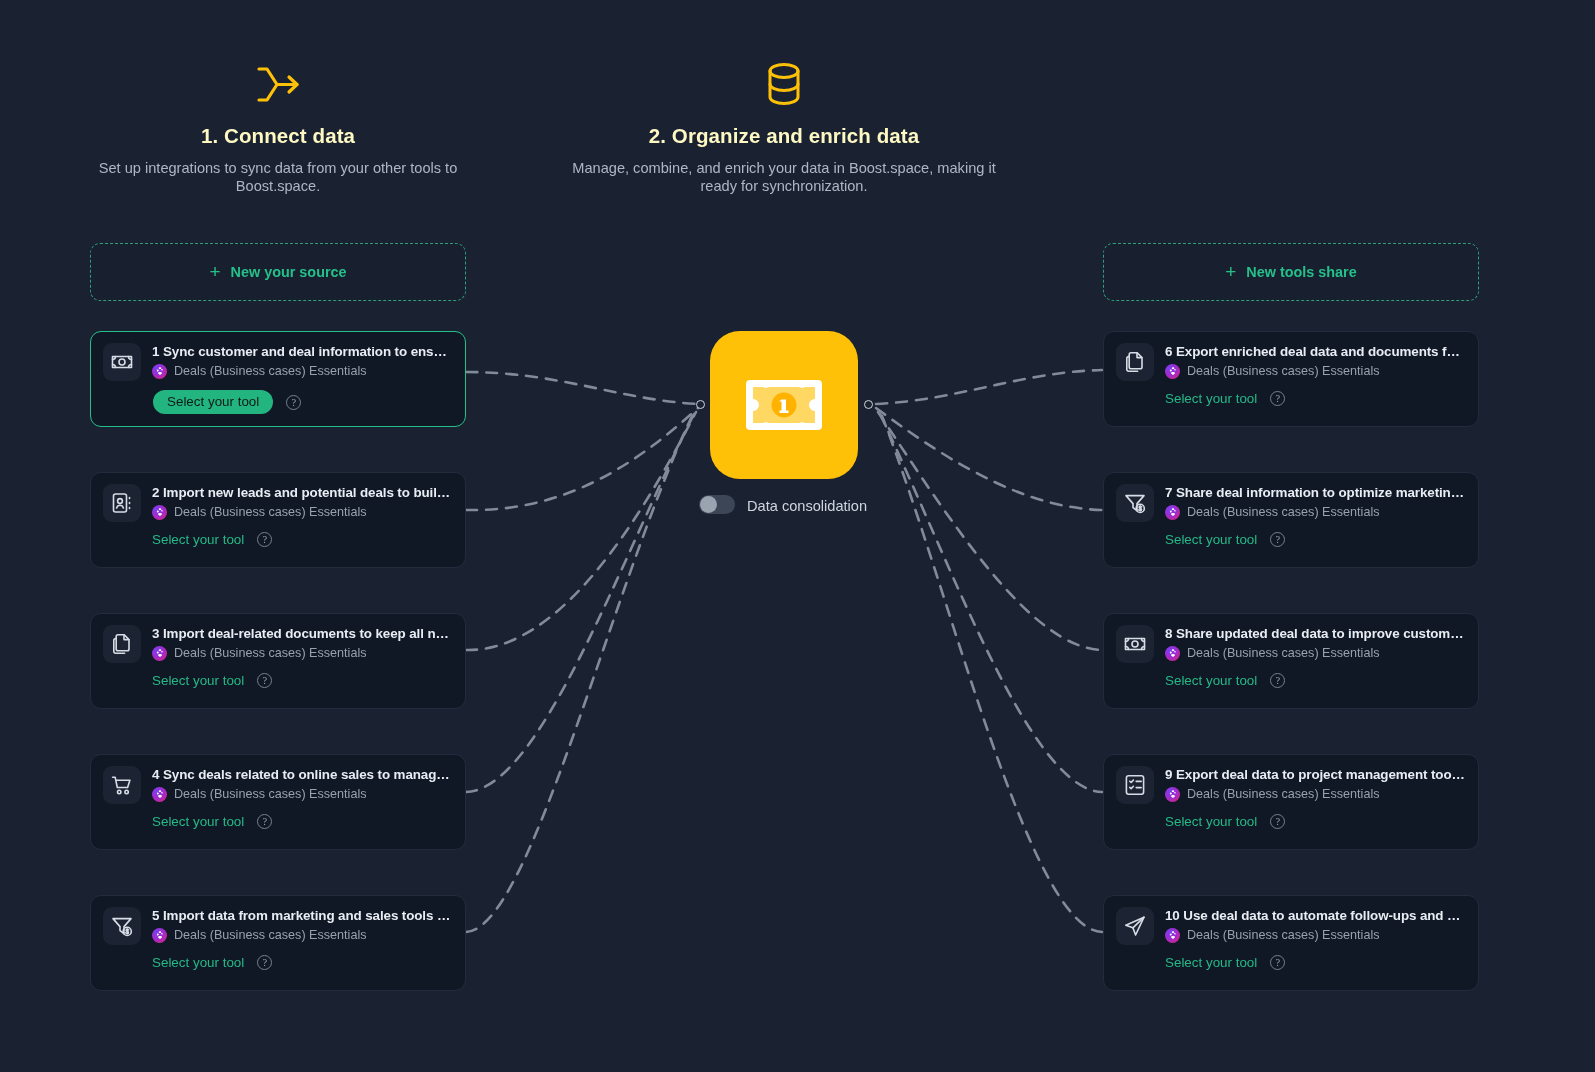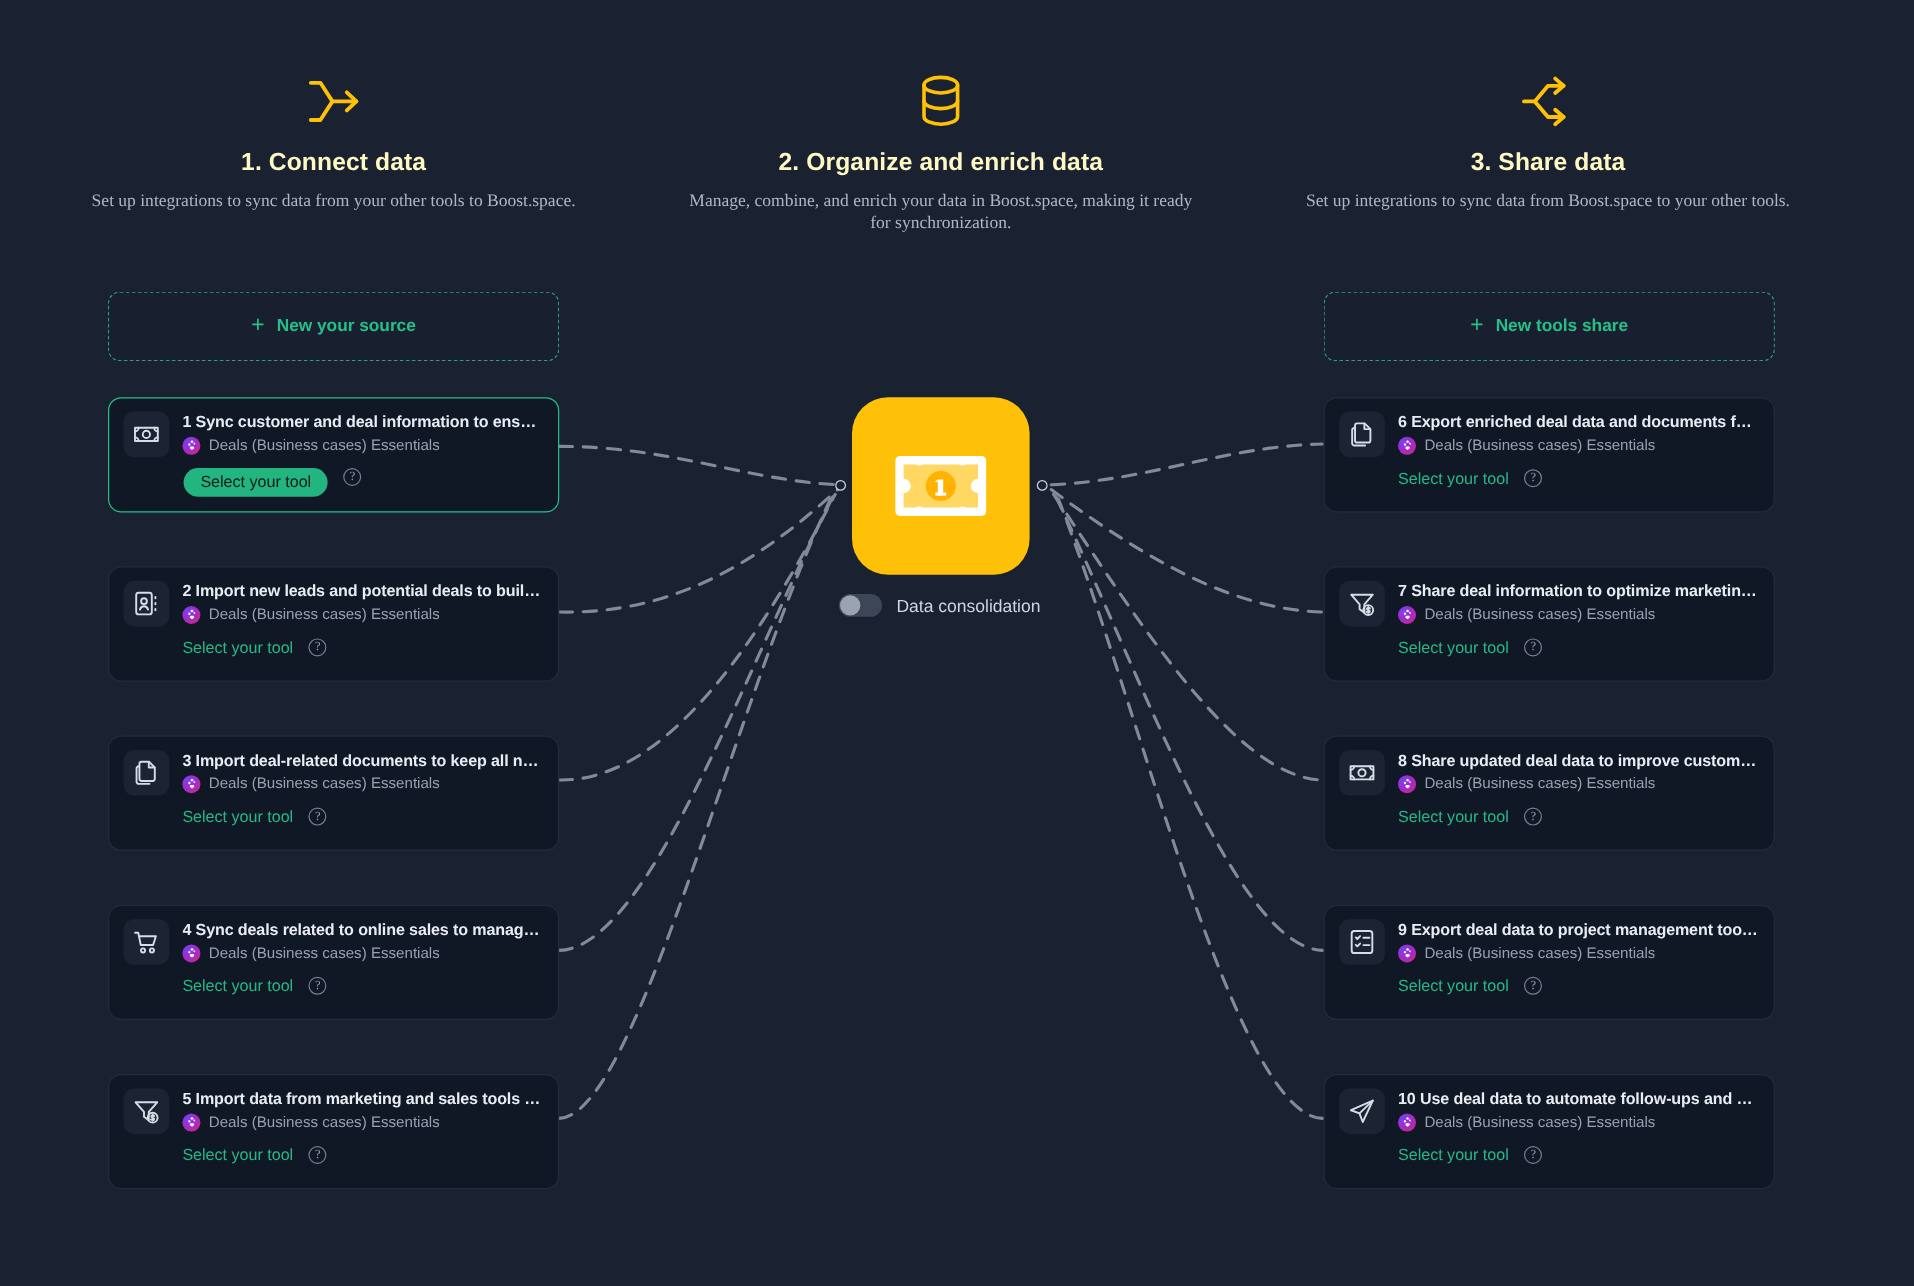--- a/index.html
+++ b/index.html
@@ -15,21 +15,21 @@
   #wires { position: absolute; inset: 0; width: 1595px; height: 1072px; pointer-events: none; }
 
   
   .col-head { position: absolute; text-align: center; }
   .col-head .hicon { height: 56px; display: flex; align-items: center; justify-content: center; margin-bottom: 12px; }
   .col-head .htitle {
     font-size: 20.5px; font-weight: bold; color: #fef9c3; letter-spacing: .1px;
     margin-bottom: 11px;
   }
   .col-head .hdesc {
-    font-size: 14.6px; line-height: 1.26; color: #aeb7c4; font-weight: 400; font-family: Liberation Serif, serif;
+    font-size: 14.6px; line-height: 1.26; color: #aeb7c4; font-weight: 400;
   }
   #head-1 { left: 60px;  top: 56px; width: 436px; }
   #head-2 { left: 566px; top: 56px; width: 436px; }
   #head-3 { left: 1072px;top: 56px; width: 436px; }
 
   
   .new-btn {
     position: absolute; width: 376px; height: 58px;
     border: 1.4px dashed #2e9e7e; border-radius: 10px;
     background: #18202f;
@@ -66,21 +66,21 @@
     letter-spacing: -.1px; line-height: 1.25;
   }
   .csub { display: flex; align-items: flex-start; gap: 7px; margin-top: 3px; }
   .badge {
     width: 15px; height: 15px; flex: 0 0 15px; border-radius: 50%;
     background: radial-gradient(circle at 32% 28%, #7b3ff0 0%, #a02bd0 45%, #e0246f 100%);
     display: flex; align-items: center; justify-content: center;
   }
   .csub .stext { font-size: 12.6px; color: #97a1af; white-space: nowrap; overflow: hidden; text-overflow: ellipsis; }
 
-  .actions { display: flex; align-items: flex-start; gap: 13px; margin-top: 10px; padding-left: 49px; }
+  .actions { display: flex; align-items: center; gap: 13px; margin-top: 10px; padding-left: 49px; }
   .sel-link { font-size: 13.4px; color: #25b985; font-weight: 400; cursor: pointer; }
   .sel-pill {
     background: #23b57f; color: #0d1a17; font-size: 13.4px; font-weight: 500;
     border-radius: 14px; padding: 5px 14px 6px; line-height: 1; cursor: pointer;
   }
   .card.active .actions { padding-left: 50px; margin-top: 9px; }
   .qmark {
     width: 15px; height: 15px; border-radius: 50%; border: 1.2px solid #75808f;
     color: #9aa4b2; font-size: 10.5px; line-height: 13px; text-align: center; cursor: pointer;
     font-family: "Liberation Serif", serif;
@@ -152,32 +152,20 @@
       <svg width="40" height="46" viewBox="0 0 40 46" fill="none" stroke="#FFC107" stroke-width="3" stroke-linecap="round" stroke-linejoin="round">
         <ellipse cx="20" cy="10" rx="14" ry="6.5"></ellipse>
         <path d="M6 10 v13 c0 3.6 6.3 6.5 14 6.5 s14 -2.9 14 -6.5 v-13"></path>
         <path d="M6 23 v13 c0 3.6 6.3 6.5 14 6.5 s14 -2.9 14 -6.5 v-13"></path>
       </svg>
     </div>
     <div class="htitle">2. Organize and enrich data</div>
     <div class="hdesc">Manage, combine, and enrich your data in Boost.space, making it ready for synchronization.</div>
   </div>
 
-  <div class="col-head" id="head-3">
-    <div class="hicon">
-      <svg width="50" height="45" viewBox="0 0 50 45" fill="none" stroke="#FFC107" stroke-width="3.2" stroke-linecap="round" stroke-linejoin="round">
-        <path d="M5 22.5 h9 l11 -13 h13"></path>
-        <path d="M14 22.5 l11 13 h13"></path>
-        <path d="M31 3.5 l7 6 -7 6"></path>
-        <path d="M31 29.5 l7 6 -7 6"></path>
-      </svg>
-    </div>
-    <div class="htitle">3. Share data</div>
-    <div class="hdesc">Set up integrations to sync data from Boost.space to your other tools.</div>
-  </div>
 
   <div class="new-btn" id="new-source">
     <span class="plus">+</span>
     <span>New your source</span>
   </div>
 
   <div class="new-btn" id="new-share">
     <span class="plus">+</span>
     <span>New tools share</span>
   </div>

